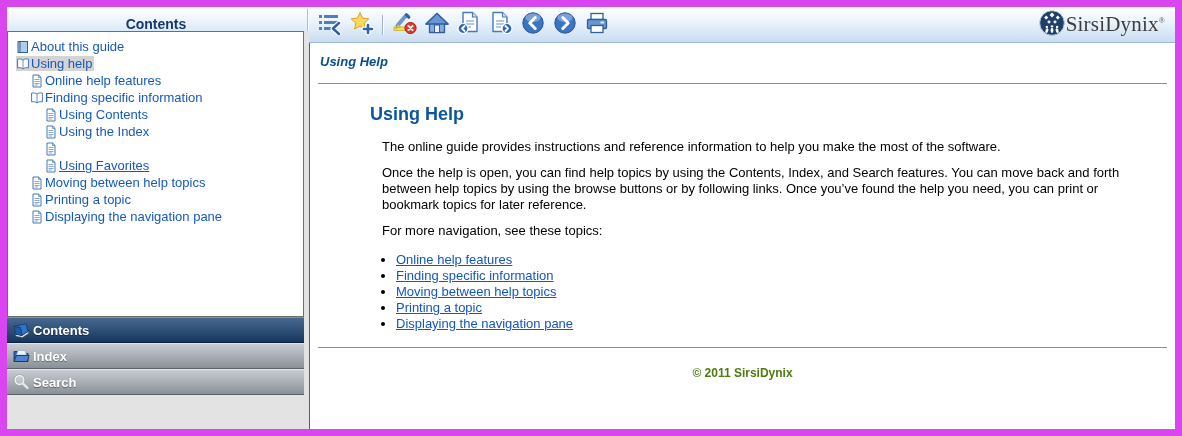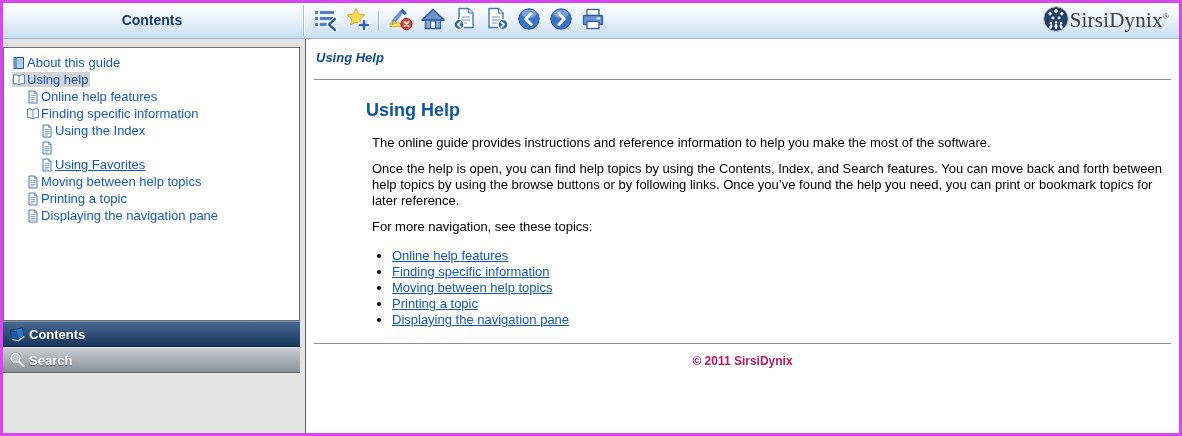--- a/index.html
+++ b/index.html
@@ -1,37 +1,37 @@
 <!DOCTYPE html>
 <html><head>
 <meta charset="utf-8">
 <style>
   html,body{margin:0;padding:0;background:#ffffff;}
   .window{position:relative;width:1182px;height:436px;box-sizing:border-box;
-    border:3px solid #d946ef;background:#e3e3e3;overflow:hidden;
+    border:7px solid #d946ef;background:#e3e3e3;overflow:hidden;
     font-family:"Liberation Sans",sans-serif;}
 
   
   .topbar{position:absolute;left:0;top:0;right:0;height:35px;
     background:linear-gradient(#feffff,#eaf2fb 45%,#c8ddf1);
     border-bottom:1px solid #9fb7d4;}
   .sidebar-title{position:absolute;left:0;top:0;width:298px;height:35px;line-height:35px;
     text-align:center;font-weight:bold;font-size:14px;color:#14396b;}
   .topbar-divider{position:absolute;left:300px;top:2px;bottom:2px;width:1px;
     background:#a9bdd6;border-right:1px solid #f9fcff;}
   .toolbar{position:absolute;left:309px;top:0;height:35px;display:flex;align-items:center;gap:5px;}
   .tool-btn{width:27px;height:27px;border:1px solid transparent;background:transparent;padding:1px;
     display:flex;align-items:center;justify-content:center;cursor:pointer;border-radius:3px;}
   .tool-sep{width:1px;height:20px;background:#9fb4cc;border-right:1px solid #fdfefe;margin:0 2px;}
   .logo{position:absolute;right:10px;top:0;height:35px;display:flex;align-items:center;}
   .logo-text{font-family:"Liberation Serif",serif;font-size:21px;color:#3d3d3d;letter-spacing:.2px;}
   .logo-reg{font-size:8px;vertical-align:super;color:#555;}
 
   
-  .sidebar{position:absolute;left:0;top:44px;bottom:0;width:302px;background:#e3e3e3;}
+  .sidebar{position:absolute;left:0;top:24px;bottom:0;width:302px;background:#e3e3e3;}
   .tree-panel{position:absolute;left:0;top:0;right:5px;bottom:112px;background:#ffffff;
     border:1px solid #6e6e6e;padding:6px 0 0 4px;overflow:hidden;box-sizing:border-box;}
   .tree-row{display:flex;align-items:center;height:17px;font-size:13px;color:#1559c0;
     cursor:pointer;white-space:nowrap;}
   .tree-inner{display:inline-flex;align-items:center;padding-right:2px;}
   .tree-inner.selected{background:#d4d4d4;}
   .tree-icon{width:14px;height:14px;margin-right:1px;flex:none;display:inline-flex;}
 
   .accordion{position:absolute;left:0;right:5px;bottom:0;height:112px;}
   .acc-item{height:26px;display:flex;align-items:center;padding-left:5px;gap:3px;
@@ -42,26 +42,26 @@
     border-top:1px solid #7b94b1;border-bottom:1px solid #0a2440;}
   .acc-icon{width:18px;height:18px;display:inline-flex;flex:none;}
 
   
   .content{position:absolute;left:302px;top:36px;right:0;bottom:0;background:#ffffff;
     border-left:1px solid #5f5f5f;overflow:hidden;}
   .breadcrumb{margin:11px 0 0 10px;font-size:13px;font-weight:bold;font-style:italic;color:#0b4d8f;}
   .rule{border:none;border-top:1px solid #8f8f8f;margin:14px 8px 0 8px;}
   .article{margin:0 10px 0 60px;}
   h1.title{font-size:18px;color:#0c56a0;margin:20px 0 14px 0;font-weight:bold;}
-  .article p{font-size:13px;line-height:16px;margin:0 6px 10px;color:#000;}
+  .article p{font-size:13px;line-height:16px;margin:0 12px 10px;color:#000;}
   .topic-list{margin:14px 0 0 12px;padding-left:14px;list-style:disc;}
   .topic-list li{font-size:13px;line-height:14px;margin-bottom:2px;color:#000;}
   .topic-list a{color:#1256c4;text-decoration:underline;cursor:pointer;}
   .footer-rule{margin-top:16px;}
-  .footer{text-align:center;font-size:12px;font-weight:bold;margin-top:10px;color:#be185d;}
+  .footer{text-align:center;font-size:12px;font-weight:bold;margin-top:18px;color:#4d7c0f;}
 </style>
 </head>
 <body>
 
 <div class="window">
 
   <div class="topbar">
     <div class="sidebar-title">Contents</div>
     <div class="topbar-divider"></div>
     <div class="toolbar" id="toolbar">
@@ -242,20 +242,37 @@
                 <path d="M3 1 H8.6 L11 3.4 V13 H3 Z" fill="#ffffff" stroke="#4679b6" stroke-width="1"></path>
                 <path d="M8.6 1 V3.4 H11" fill="none" stroke="#4679b6" stroke-width="0.8"></path>
                 <g stroke="#7aa0cf" stroke-width="0.9">
                   <path d="M4.5 5.5 H9.5"></path>
                   <path d="M4.5 7.5 H9.5"></path>
                   <path d="M4.5 9.5 H9.5"></path>
                   <path d="M4.5 11 H8"></path>
                 </g>
               </svg>
             </span>
+            <span>Using Contents</span>
+          </span>
+        </div>
+        <div class="tree-row" style="padding-left: 32px;">
+          <span class="tree-inner">
+            <span class="tree-icon">
+              <svg viewBox="0 0 14 14" width="14" height="14">
+                <path d="M3 1 H8.6 L11 3.4 V13 H3 Z" fill="#ffffff" stroke="#4679b6" stroke-width="1"></path>
+                <path d="M8.6 1 V3.4 H11" fill="none" stroke="#4679b6" stroke-width="0.8"></path>
+                <g stroke="#7aa0cf" stroke-width="0.9">
+                  <path d="M4.5 5.5 H9.5"></path>
+                  <path d="M4.5 7.5 H9.5"></path>
+                  <path d="M4.5 9.5 H9.5"></path>
+                  <path d="M4.5 11 H8"></path>
+                </g>
+              </svg>
+            </span>
             <span>Using the Index</span>
           </span>
         </div>
         <div class="tree-row" style="padding-left: 32px;">
           <span class="tree-inner">
             <span class="tree-icon">
               <svg viewBox="0 0 14 14" width="14" height="14">
                 <path d="M3 1 H8.6 L11 3.4 V13 H3 Z" fill="#ffffff" stroke="#4679b6" stroke-width="1"></path>
                 <path d="M8.6 1 V3.4 H11" fill="none" stroke="#4679b6" stroke-width="0.8"></path>
                 <g stroke="#7aa0cf" stroke-width="0.9">
@@ -342,20 +359,30 @@
           <span class="acc-icon">
             <svg viewBox="0 0 18 18" width="18" height="18">
               <g transform="rotate(-12 9 9)">
                 <path d="M3 12 L9 14.5 L15.5 12 V13.8 L9 16.3 L3 13.8 Z" fill="#f0f4f9" stroke="#9aa6b4" stroke-width="0.5"></path>
                 <path d="M3 4 H15.5 V12 L9 14.5 L3 12 Z" fill="#2f74c8" stroke="#123d6e" stroke-width="0.8"></path>
                 <path d="M3 4 L9 6.5 V14.5 L3 12 Z" fill="#1d5aa8" stroke="#123d6e" stroke-width="0.8"></path>
               </g>
             </svg>
           </span>
           <span>Contents</span>
+        </div>
+        <div class="acc-item">
+          <span class="acc-icon">
+            <svg viewBox="0 0 18 18" width="18" height="18">
+              <path d="M2 4.5 H7 L8.5 6.5 H16 V14.5 H2 Z" fill="#2f66b6" stroke="#122f56" stroke-width="0.8"></path>
+              <path d="M4.5 8 H14.5 L13 3.5 H6 Z" fill="#eef3f9" stroke="#8fa6c0" stroke-width="0.6"></path>
+              <path d="M2 14.5 L4.5 8.5 H17.2 L15.2 14.5 Z" fill="#4d84d2" stroke="#122f56" stroke-width="0.8"></path>
+            </svg>
+          </span>
+          <span>Index</span>
         </div>
         <div class="acc-item">
           <span class="acc-icon">
             <svg viewBox="0 0 18 18" width="18" height="18">
               <circle cx="7.5" cy="7" r="4.6" fill="rgba(255,255,255,0.25)" stroke="#f2f4f6" stroke-width="1.6"></circle>
               <circle cx="7.5" cy="7" r="5.5" fill="none" stroke="#8a939c" stroke-width="0.6"></circle>
               <path d="M11 10.5 L15.5 15" stroke="#e8ebee" stroke-width="2.4" stroke-linecap="round"></path>
             </svg>
           </span>
           <span>Search</span>

